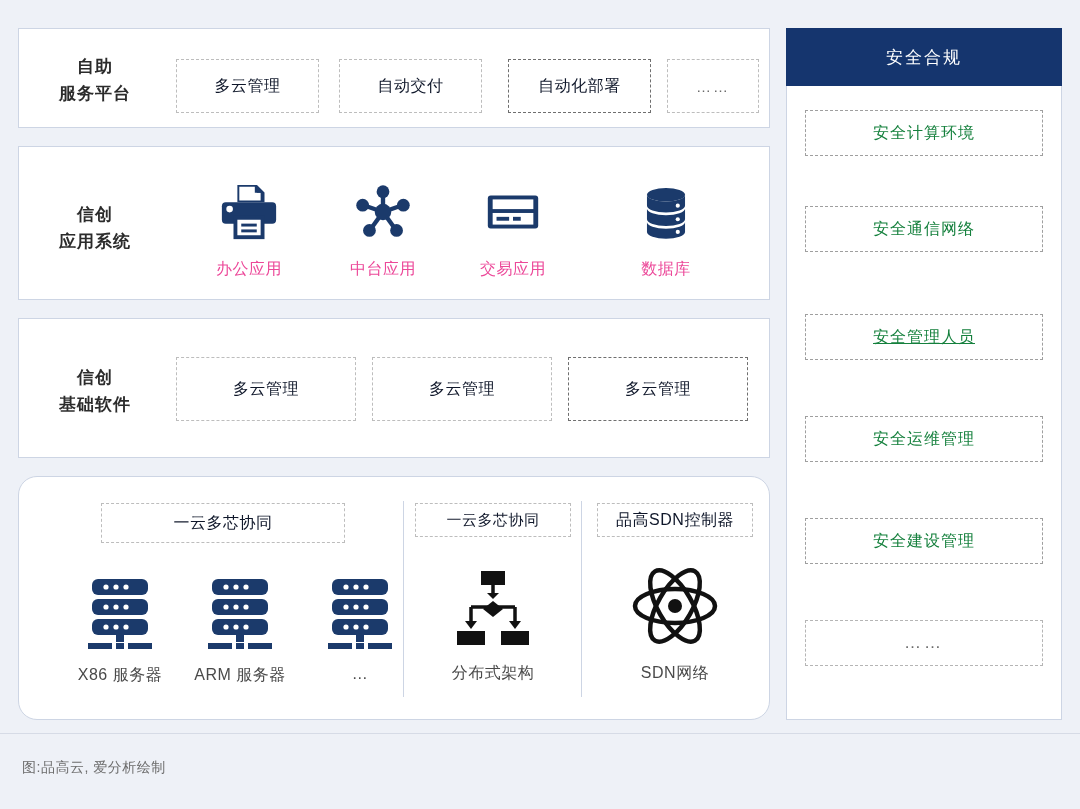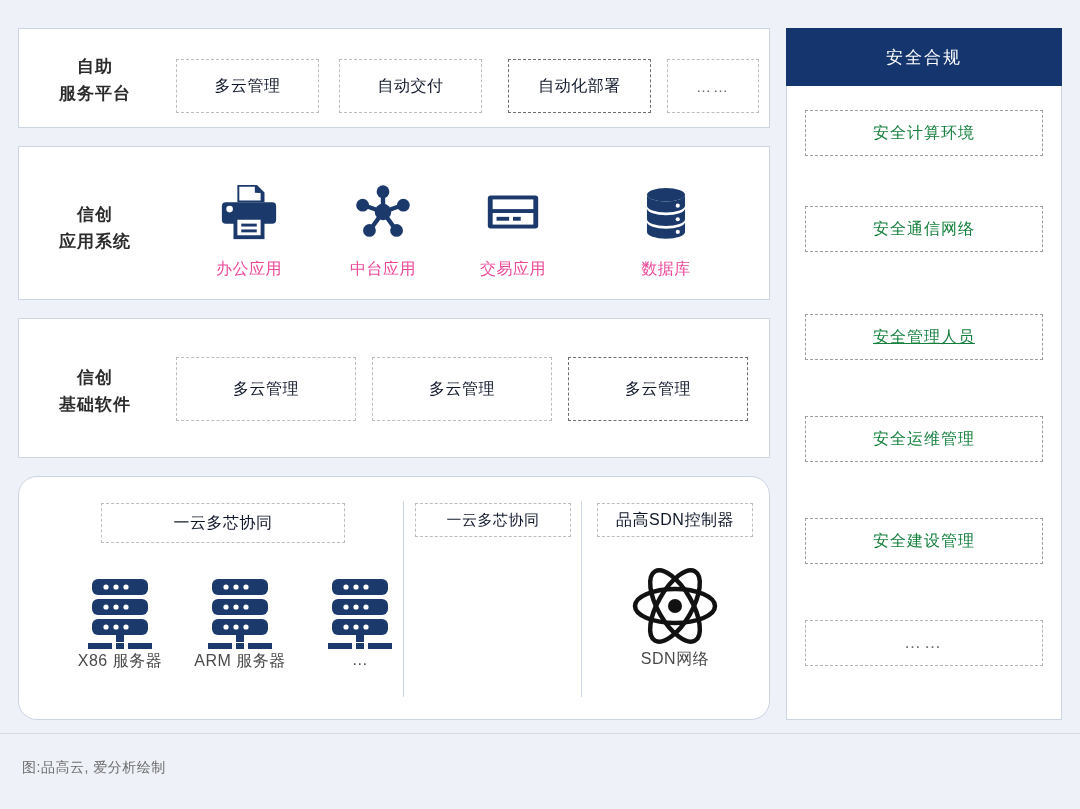--- a/index.html
+++ b/index.html
@@ -70,21 +70,21 @@
   }
 
   
   #row-basesw{left:0;top:290px;width:752px;height:140px;}
 
   
   #row-infra{left:0;top:448px;width:752px;height:244px;border-radius:19px;}
   .vdiv{position:absolute;width:1px;background:#cdd5e4;}
   .infra-cell{position:absolute;text-align:center;}
   .infra-cell .glyph{height:92px;display:flex;align-items:flex-end;justify-content:center;}
-  .infra-cell .cap{font-size:16px;color:#4a4a4a;letter-spacing:.5px;white-space:nowrap;}
+  .infra-cell .cap{margin-top:14px;font-size:16px;color:#4a4a4a;letter-spacing:.5px;white-space:nowrap;}
   .dots-cap{font-size:18px;color:#6a6a6a;letter-spacing:2px;}
 
   
   #right-column{position:absolute;left:786px;top:28px;width:264px;height:692px;}
   #security-header{
     position:absolute;left:0;top:0;width:276px;height:58px;
     background:#15356e;
     color:#ffffff;
     display:flex;align-items:center;justify-content:center;
     font-size:17px;letter-spacing:2px;
@@ -296,20 +296,40 @@
             <rect x="4" y="68" width="24" height="6"></rect>
             <rect x="32" y="68" width="8" height="6"></rect>
             <rect x="44" y="68" width="24" height="6"></rect>
           </svg>
         </div>
         <div class="cap dots-cap">…</div>
       </div>
 
       <div class="dash-box light" style="left:396px;top:26px;width:156px;height:34px;font-size:15px;">一云多芯协同</div>
 
+      <div class="infra-cell" style="left:398px;top:80px;width:152px;">
+        <div class="glyph">
+          <svg width="80" height="80" viewBox="0 0 80 80" fill="#111111" aria-hidden="true">
+            <rect x="28" y="2" width="24" height="14"></rect>
+            <g stroke="#111111" stroke-width="3.5" fill="none">
+              <line x1="40" y1="16" x2="40" y2="24"></line>
+              <line x1="18" y1="38" x2="18" y2="52"></line>
+              <line x1="62" y1="38" x2="62" y2="52"></line>
+              <line x1="18" y1="38" x2="62" y2="38"></line>
+            </g>
+            <polygon points="40,30 34,24 46,24"></polygon>
+            <polygon points="40,32 50,40 40,48 30,40"></polygon>
+            <polygon points="18,60 12,52 24,52"></polygon>
+            <polygon points="62,60 56,52 68,52"></polygon>
+            <rect x="4" y="62" width="28" height="14"></rect>
+            <rect x="48" y="62" width="28" height="14"></rect>
+          </svg>
+        </div>
+        <div class="cap">分布式架构</div>
+      </div>
 
       <div class="dash-box light" style="left:578px;top:26px;width:156px;height:34px;font-size:16px;">品高SDN控制器</div>
 
       <div class="infra-cell" style="left:580px;top:80px;width:152px;">
         <div class="glyph">
           <svg width="86" height="86" viewBox="0 0 86 86" aria-hidden="true">
             <g fill="none" stroke="#111111" stroke-width="4.5">
               <ellipse cx="43" cy="43" rx="40" ry="17"></ellipse>
               <ellipse cx="43" cy="43" rx="40" ry="17" transform="rotate(60 43 43)"></ellipse>
               <ellipse cx="43" cy="43" rx="40" ry="17" transform="rotate(120 43 43)"></ellipse>

